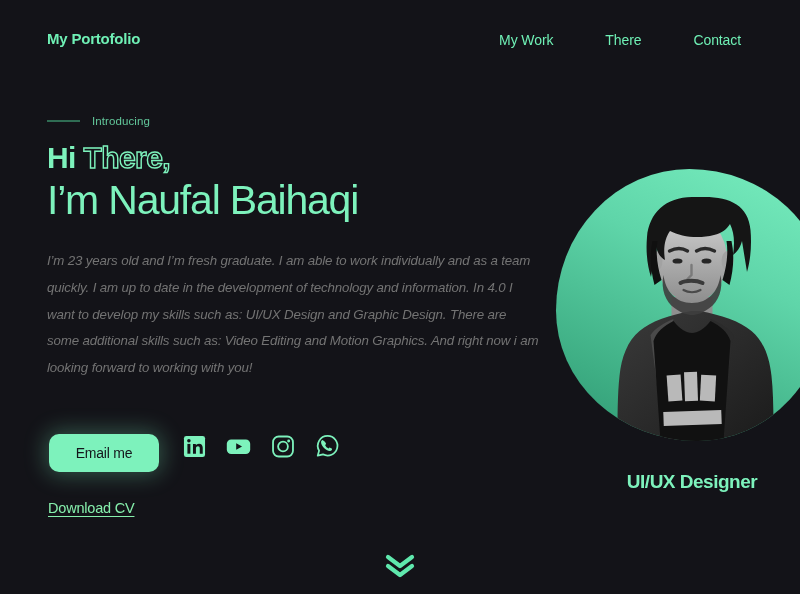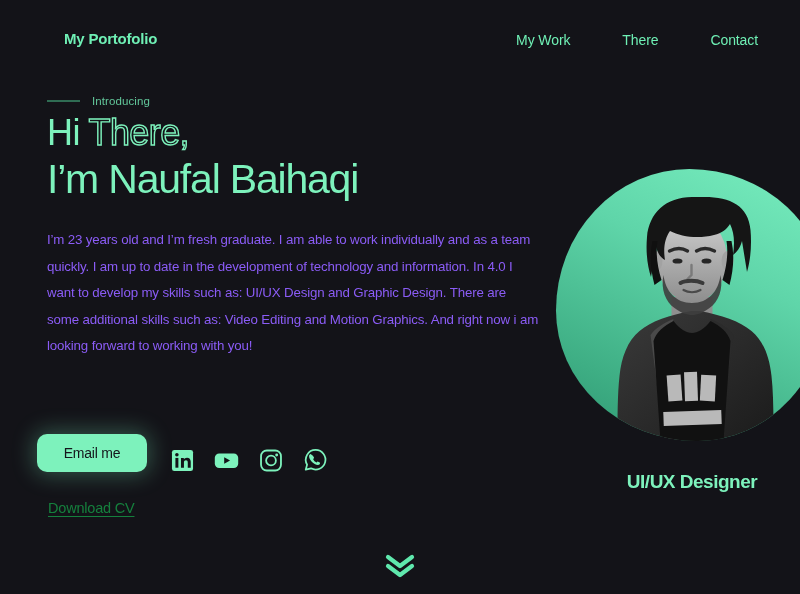--- a/index.html
+++ b/index.html
@@ -12,21 +12,21 @@
 
   body {
     background: #131318;
     font-family: "Liberation Sans", sans-serif;
     position: relative;
   }
 
   
   .navbar {
     position: absolute;
-    top: 0; left: 17px;
+    top: 0; left: 0;
     width: 748px; height: 78px;
     display: flex;
     align-items: center;
   }
 
   .logo {
     position: absolute;
     left: 47px;
     top: 30px;
     font-size: 15px;
@@ -48,21 +48,21 @@
     font-size: 14px;
     color: #6FF0B5;
     text-decoration: none;
     letter-spacing: -0.1px;
   }
 
   
   .hero-left {
     position: absolute;
     left: 47px;
-    top: 92px;
+    top: 112px;
     width: 500px;
   }
 
   .eyebrow {
     display: flex;
     align-items: center;
     gap: 12px;
     height: 18px;
   }
 
@@ -72,23 +72,23 @@
     background: #2F6C53;
   }
 
   .eyebrow-text {
     font-size: 11.5px;
     color: #62C79A;
     letter-spacing: 0.1px;
   }
 
   .headline-1 {
-    margin-top: 4px;
-    font-size: 36px;
-    font-weight: normal;
+    margin-top: 12px;
+    font-size: 30px;
+    font-weight: bold;
     line-height: 1.08;
     letter-spacing: -0.6px;
     white-space: nowrap;
   }
 
   .hl-solid { color: #7DF2BC; }
 
   .hl-outline {
     color: transparent;
     -webkit-text-stroke: 1.4px #7DF2BC;
@@ -103,31 +103,32 @@
     line-height: 1.1;
     letter-spacing: -1.2px;
     white-space: nowrap;
   }
 
   .bio {
     margin-top: 25px;
     width: 492px;
     font-size: 13.3px;
     line-height: 26.6px;
-    color: #8b5cf6;
+    color: #737373;
     letter-spacing: -0.15px;
+    font-style: italic;
   }
 
   
   .actions {
     position: absolute;
-    left: 37px;
+    left: 49px;
     top: 434px;
     display: flex;
-    align-items: flex-end;
+    align-items: flex-start;
   }
 
   .email-btn {
     width: 110px;
     height: 38px;
     border: none;
     border-radius: 10px;
     background: #7DF2BC;
     color: #14161B;
     font-family: "Liberation Sans", sans-serif;
@@ -147,21 +148,21 @@
   .social-icon {
     display: block;
     cursor: pointer;
   }
 
   .download-cv {
     position: absolute;
     left: 48px;
     top: 500px;
     font-size: 14.5px;
-    color: #15803d;
+    color: #86efac;
     text-decoration: underline;
     text-underline-offset: 3px;
     letter-spacing: -0.2px;
     text-align: right;
   }
 
   
   .portrait-wrap {
     position: absolute;
     left: 556px;

